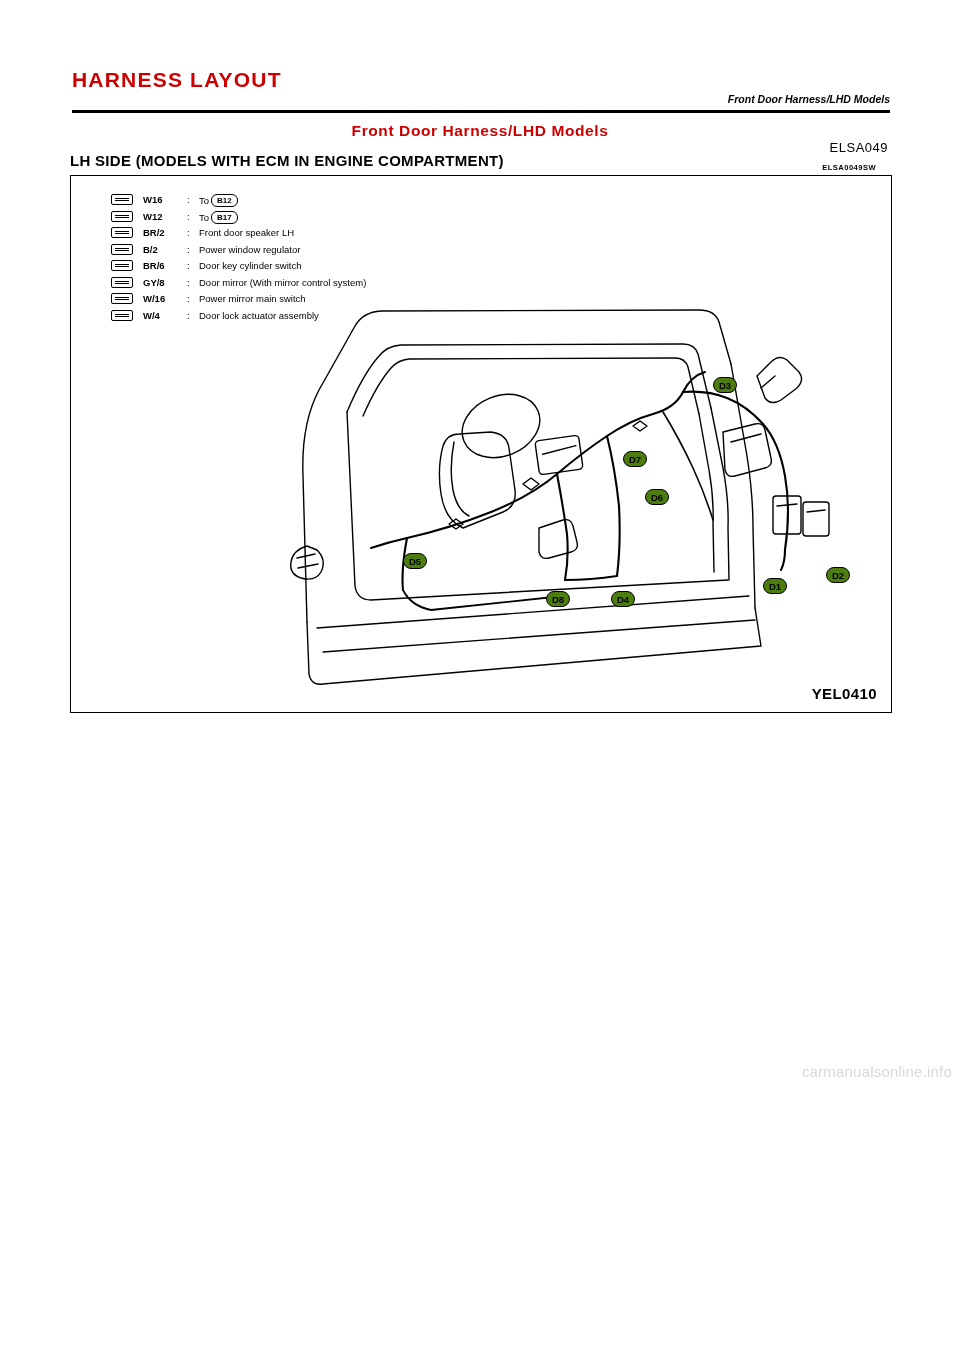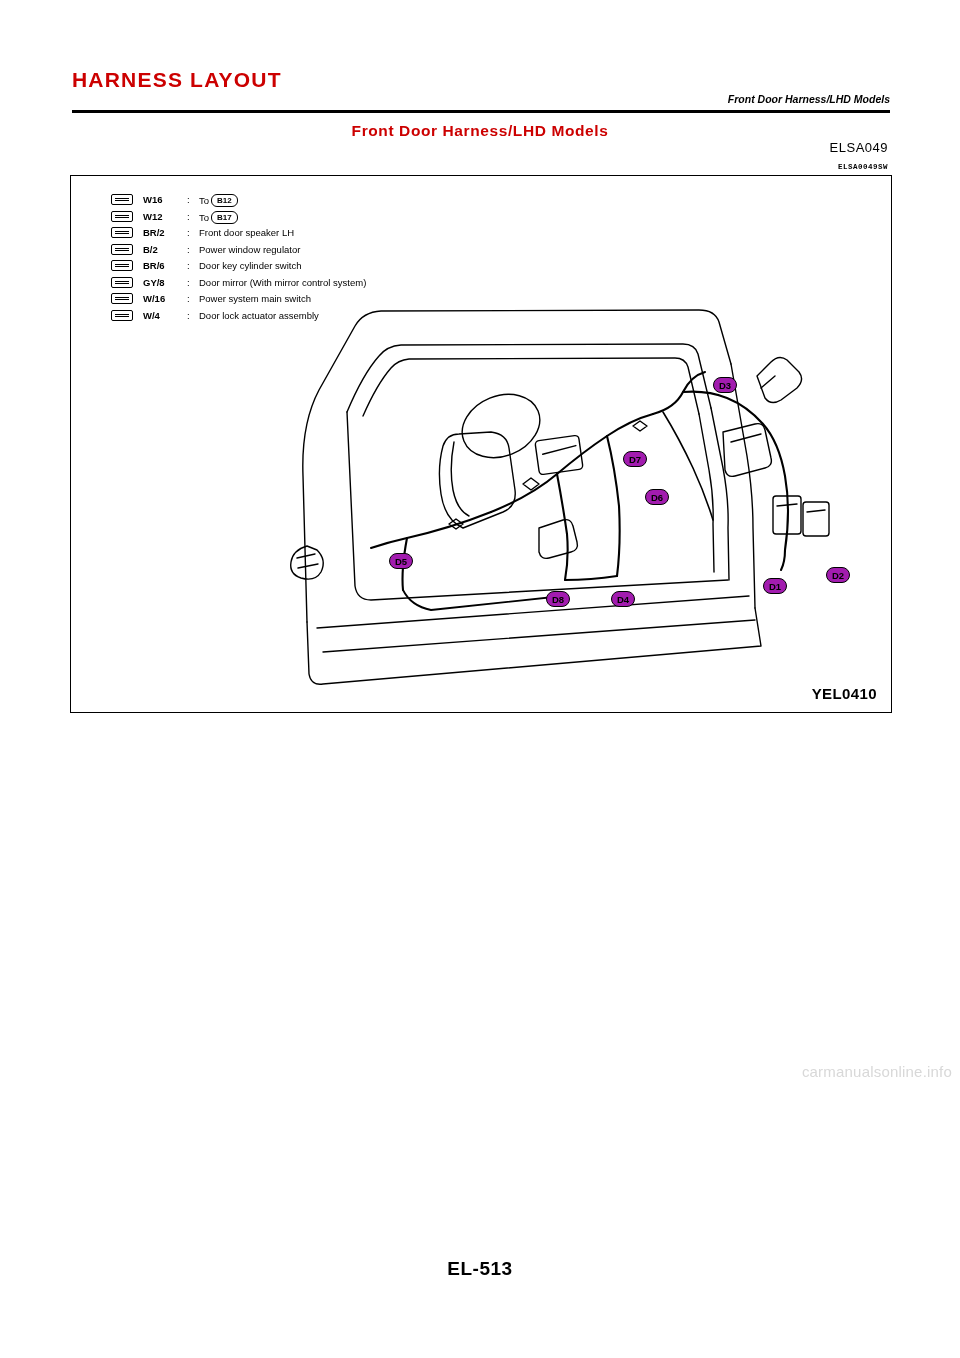--- a/index.html
+++ b/index.html
@@ -78,27 +78,26 @@
     position: absolute;
     left: 70px;
     top: 152px;
     font-size: 15px;
     font-weight: bold;
     letter-spacing: 0.3px;
     color: #000;
   }
   .subsection-code {
     position: absolute;
-    right: 72px;
+    right: 84px;
     top: 163px;
     font-size: 7.5px;
     font-weight: bold;
     letter-spacing: 0.5px;
     color: #000;
-    font-family: Liberation Mono, monospace;
   }
 
   
   .figure-box {
     position: absolute;
     left: 70px;
     top: 175px;
     width: 820px;
     height: 536px;
     border: 1.5px solid #000;
@@ -172,21 +171,21 @@
     line-height: 11px;
     margin-left: 2px;
     vertical-align: 1px;
   }
 
   
   .callout {
     position: absolute;
     border: 1.4px solid #000;
     border-radius: 9px;
-    background: #a21caf;
+    background: #4d7c0f;
     font-size: 9.5px;
     font-weight: bold;
     line-height: 15px;
     height: 16px;
     min-width: 24px;
     text-align: center;
     padding: 0 3px;
     box-sizing: border-box;
     color: #000;
   }
@@ -234,20 +233,21 @@
 <body>
 
 <div class="page">
 
   <div class="header-title">HARNESS LAYOUT</div>
   <div class="header-sub">Front Door Harness/LHD Models</div>
   <div class="header-rule"></div>
 
   <div class="section-title">Front Door Harness/LHD Models</div>
   <div class="section-code">ELSA049</div>
+  <div class="subsection-title">LH SIDE (MODELS WITH ECM IN ENGINE COMPARTMENT)</div>
   <div class="subsection-code">ELSA0049SW</div>
 
   <div class="figure-box">
 
     <div class="legend">
 
       <div class="legend-row">
         <span class="conn-chip"></span>
         <span class="legend-code">W16</span>
         <span class="legend-colon">:</span>
@@ -286,21 +286,21 @@
         <span class="conn-chip"></span>
         <span class="legend-code">GY/8</span>
         <span class="legend-colon">:</span>
         <span class="legend-desc">Door mirror (With mirror control system)</span>
       </div>
 
       <div class="legend-row">
         <span class="conn-chip"></span>
         <span class="legend-code">W/16</span>
         <span class="legend-colon">:</span>
-        <span class="legend-desc">Power system main switch</span>
+        <span class="legend-desc">Power mirror main switch</span>
       </div>
 
       <div class="legend-row">
         <span class="conn-chip"></span>
         <span class="legend-code">W/4</span>
         <span class="legend-colon">:</span>
         <span class="legend-desc">Door lock actuator assembly</span>
       </div>
 
     </div>
@@ -363,25 +363,24 @@
         <path d="M468 352 L492 344 Q500 342 502 350 L506 366 Q508 374 500 376 L478 382 Q470 384 468 376 Z"></path>
 
         <path d="M332 414 Q340 430 360 434 L492 420" stroke-width="1.8"></path>
         <path d="M494 404 Q520 404 546 400" stroke-width="1.8"></path>
       </g>
     </svg>
 
     <div class="callout" style="left:642px; top:201px;">D3</div>
     <div class="callout" style="left:552px; top:275px;">D7</div>
     <div class="callout" style="left:574px; top:313px;">D6</div>
-    <div class="callout" style="left:318px; top:377px;">D5</div>
+    <div class="callout" style="left:332px; top:377px;">D5</div>
     <div class="callout" style="left:475px; top:415px;">D8</div>
     <div class="callout" style="left:540px; top:415px;">D4</div>
     <div class="callout" style="left:692px; top:402px;">D1</div>
     <div class="callout" style="left:755px; top:391px;text-align:center;">D2</div>
 
     <div class="fig-code">YEL0410</div>
   </div>
 
-  <div class="footer-page">EL-513</div>
   <div class="watermark">carmanualsonline.info</div>
 
 </div>
 
 </body></html>

